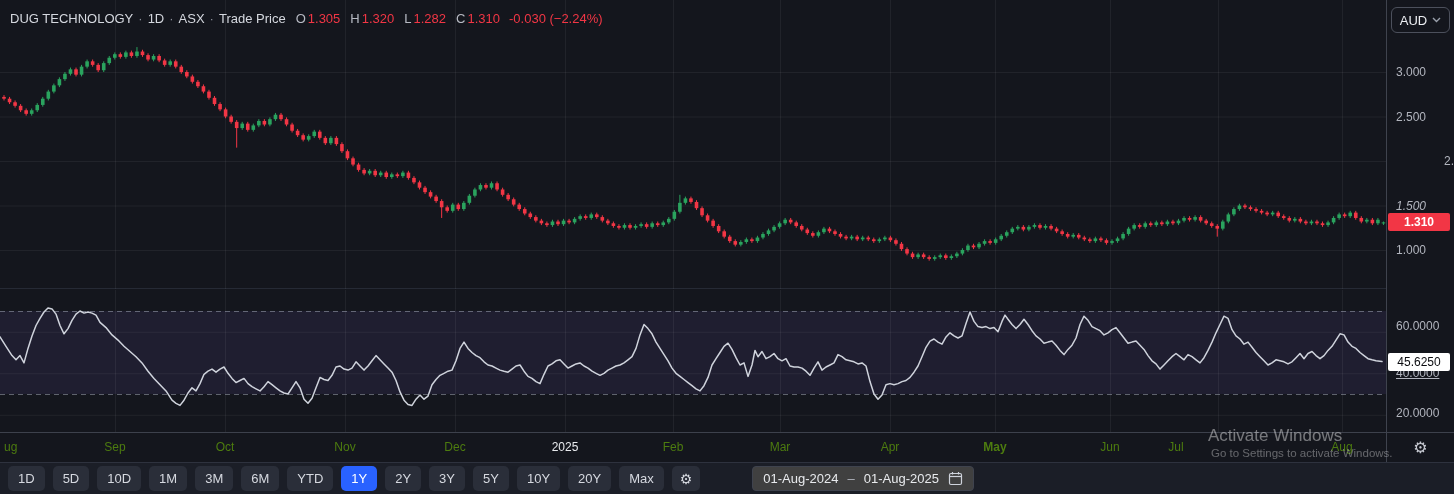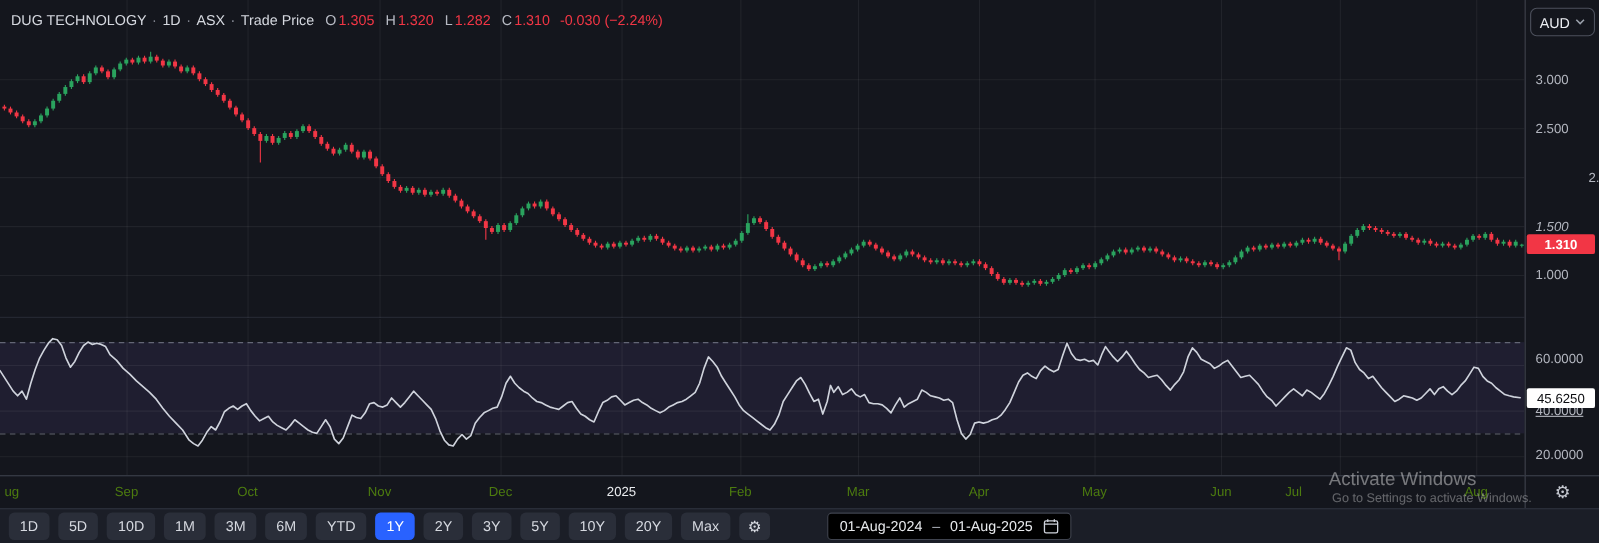--- a/index.html
+++ b/index.html
@@ -37,21 +37,21 @@
   .tlabel.cut { transform:none; }
   .corner { position:absolute; left:1386px; top:432px; width:68px; height:30px; border-top:1px solid #3d414c; border-left:1px solid #3f434e; display:flex; align-items:center; justify-content:center; }
   .corner .gear { color:#c5c8d0; font-size:16px; cursor:pointer; }
 
   
   .toolbar { position:absolute; left:0; top:462px; width:1454px; height:32px; background:#1b1e27; border-top:1px solid #2e323e; display:flex; align-items:center; padding-left:8px; }
   .ranges { display:flex; align-items:center; gap:8px; }
   .rbtn { height:25px; padding:0 10px; border:none; border-radius:5px; background:#2a2e39; color:#d6d9e0; font-size:13px; font-family:"Liberation Sans",sans-serif; cursor:pointer; }
   .rbtn.active { background:#2962ff; color:#ffffff; }
   .rbtn.icon-btn { padding:0 8px; font-size:14px; }
-  .date-box { margin-left:52px; height:25px; border:1px solid #3f434e; border-radius:4px; background:#000000; display:flex; align-items:center; gap:9px; padding:0 10px; color:#e8eaed; font-size:13px; cursor:pointer; }
+  .date-box { margin-left:52px; height:25px; border:1px solid #3f434e; border-radius:4px; background:#404040; display:flex; align-items:center; gap:9px; padding:0 10px; color:#e8eaed; font-size:13px; cursor:pointer; }
   .date-box .dash { color:#b2b5be; }
 
   
   .watermark { position:absolute; z-index:50; pointer-events:none; }
   .wm1 { position:absolute; left:1208px; top:426px; font-size:17px; color:rgba(255,255,255,0.42); white-space:nowrap; }
   .wm2 { position:absolute; left:1211px; top:447px; font-size:11.5px; color:rgba(255,255,255,0.34); white-space:nowrap; }
 
   svg .grid { stroke:rgba(255,255,255,0.06); stroke-width:1; }
   svg .rsi-line { fill:none; stroke:#cfd3dc; stroke-width:1.5; stroke-linejoin:round; stroke-linecap:round; }
 </style>
@@ -636,21 +636,21 @@
     <div id="time-labels">
         <div class="tlabel cut" style="left:4px;">ug</div>
         <div class="tlabel" style="left:115px;">Sep</div>
         <div class="tlabel" style="left:225px;">Oct</div>
         <div class="tlabel" style="left:345px;">Nov</div>
         <div class="tlabel" style="left:455px;">Dec</div>
         <div class="tlabel major" style="left:565px;">2025</div>
         <div class="tlabel" style="left:673px;">Feb</div>
         <div class="tlabel" style="left:780px;">Mar</div>
         <div class="tlabel" style="left:890px;">Apr</div>
-        <div class="tlabel" style="left:995px;">May</div>
+        <div class="tlabel" style="left:995px;font-weight:bold;">May</div>
         <div class="tlabel" style="left:1110px;">Jun</div>
         <div class="tlabel" style="left:1176px;">Jul</div>
         <div class="tlabel" style="left:1342px;">Aug</div>
       </div>
   </div>
   <div class="corner">
     <span class="gear">⚙</span>
   </div>
 
   <div class="watermark">

